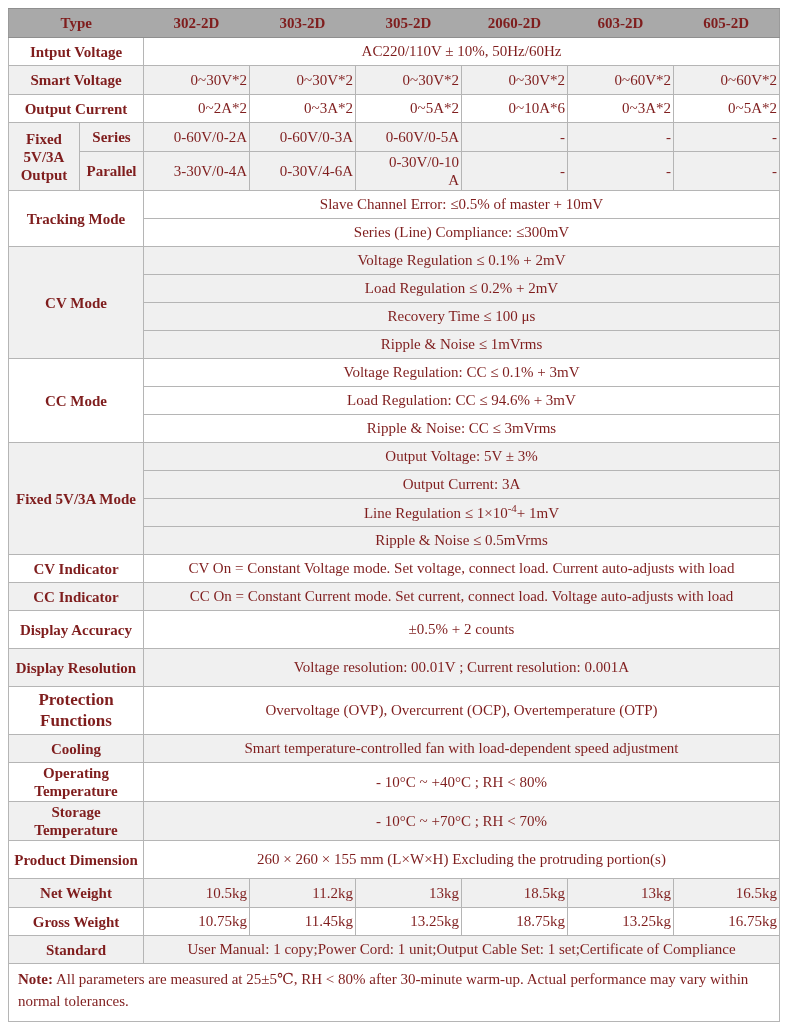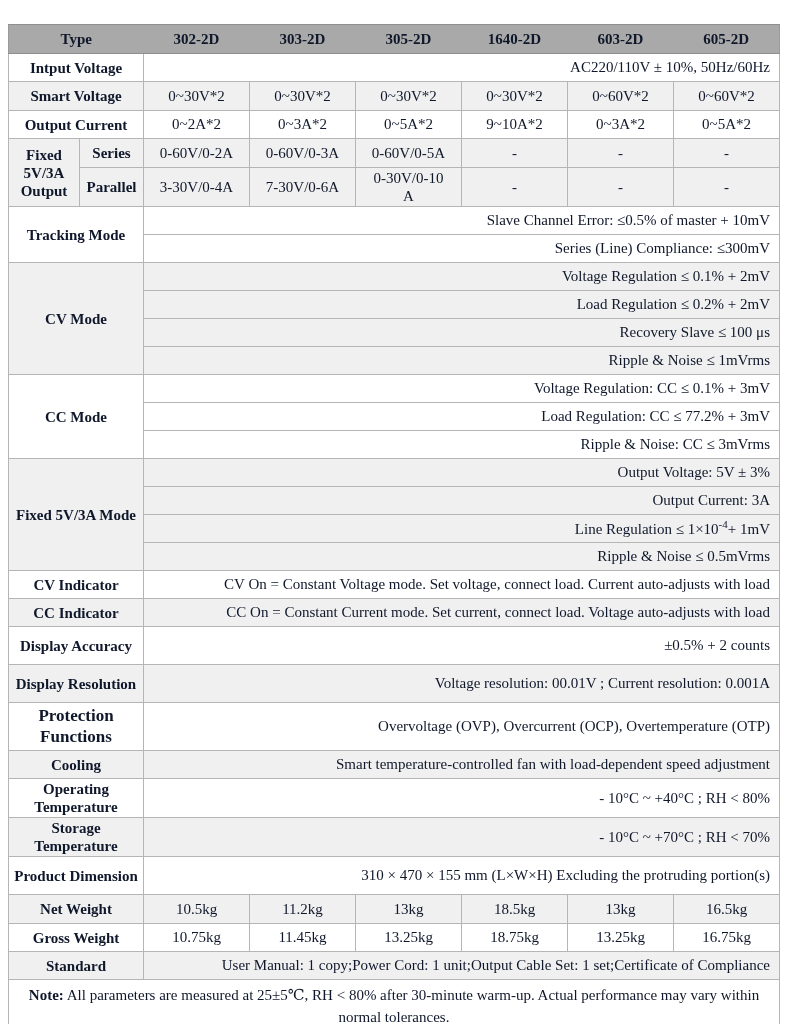--- a/index.html
+++ b/index.html
@@ -1,50 +1,50 @@
 <!DOCTYPE html>
 <html><head>
 <meta charset="utf-8">
 <style>
   html, body { margin: 0; padding: 0; background: #ffffff; }
   .sheet {
     width: 787px; height: 1024px; box-sizing: border-box;
-    padding: 24px 8px 0 8px;
+    padding: 8px 8px 0 8px;
     font-family: "Liberation Serif", "DejaVu Serif", serif;
-    color: #0f172a;
+    color: #7f1d1d;
     background: #ffffff;
   }
   table.spec {
     border-collapse: collapse;
     table-layout: fixed;
     width: 771px;
     border: 1px solid #9a9a9a;
   }
   td, th {
     border: 1px solid #b5b5b5;
     font-size: 15px;
     padding: 0;
     vertical-align: middle;
     overflow: hidden;
   }
   th.lbl { font-weight: bold; text-align: center; padding: 1px 3px; line-height: 1.2; }
   th.big { font-size: 17px; border-radius: 24px; }
-  td.val { text-align: right; padding: 2px 9px; line-height: 1.25; font-family: Liberation Serif, serif; }
-  td.cen { text-align: center; padding: 1px 2px; }
+  td.val { text-align: center; padding: 2px 9px; line-height: 1.25; font-family: Liberation Serif, serif; }
+  td.cen { text-align: right; padding: 1px 2px; }
   tr.hdr { background: #a9a9a9; }
   tr.hdr th { border-left: none; border-right: none; border-color: #8f8f8f; }
   tr.gray { background: #f0f0f0; }
   tr.white { background: #ffffff; }
   tr.h29 { height: 29px; }
   tr.h28 { height: 28px; }
   tr.h36 { height: 36px; font-family: Liberation Serif, serif; }
   tr.h38 { height: 38px; }
   tr.h48 { height: 48px; }
   .wrap-narrow { display: inline-block; max-width: 80px; line-height: 1.2; }
-  td.note-cell { padding: 5px 9px 8px 9px; line-height: 1.45; text-align: center; }
+  td.note-cell { padding: 5px 9px 8px 9px; line-height: 1.45; text-align: left; }
   .note-prefix { font-weight: bold; }
   sup { font-size: 11px; }
 </style>
 </head>
 <body>
 
 <div class="sheet">
   <table class="spec">
     <colgroup>
       <col style="width:71px">
@@ -56,21 +56,21 @@
         <col style="width:106px">
         <col style="width:106px">
     </colgroup>
 
     <tbody>
         <tr class="hdr h29">
       <th class="lbl" colspan="2">Type</th>
       <th class="lbl">302-2D</th>
       <th class="lbl">303-2D</th>
       <th class="lbl">305-2D</th>
-      <th class="lbl">1640-2D</th>
+      <th class="lbl">2060-2D</th>
       <th class="lbl">603-2D</th>
       <th class="lbl">605-2D</th>
     </tr>
 
     <tr class="white h28">
       <th class="lbl" colspan="2">Intput Voltage</th>
       <td class="val" colspan="6">AC220/110V ± 10%, 50Hz/60Hz</td>
     </tr>
 
     <tr class="gray h29">
@@ -81,40 +81,40 @@
       <td class="cen">0~30V*2</td>
       <td class="cen">0~60V*2</td>
       <td class="cen">0~60V*2</td>
     </tr>
 
     <tr class="white h28">
       <th class="lbl" colspan="2">Output Current</th>
       <td class="cen">0~2A*2</td>
       <td class="cen">0~3A*2</td>
       <td class="cen">0~5A*2</td>
-      <td class="cen">9~10A*2</td>
+      <td class="cen">0~10A*6</td>
       <td class="cen">0~3A*2</td>
       <td class="cen">0~5A*2</td>
     </tr>
 
     <tr class="gray h29">
       <th class="lbl" rowspan="2">Fixed 5V/3A Output</th>
       <th class="lbl">Series</th>
       <td class="cen">0-60V/0-2A</td>
       <td class="cen">0-60V/0-3A</td>
       <td class="cen">0-60V/0-5A</td>
       <td class="cen">-</td>
       <td class="cen">-</td>
       <td class="cen">-</td>
     </tr>
 
     <tr class="gray h36">
       <th class="lbl">Parallel</th>
       <td class="cen"><span class="wrap-narrow">3-30V/0-4A</span></td>
-      <td class="cen"><span class="wrap-narrow">7-30V/0-6A</span></td>
+      <td class="cen"><span class="wrap-narrow">0-30V/4-6A</span></td>
       <td class="cen"><span class="wrap-narrow">0-30V/0-10 A</span></td>
       <td class="cen">-</td>
       <td class="cen">-</td>
       <td class="cen">-</td>
     </tr>
 
     <tr class="white h28">
       <th class="lbl" colspan="2" rowspan="2">Tracking Mode</th>
       <td class="val" colspan="6">Slave Channel Error: ≤0.5% of master + 10mV</td>
     </tr>
@@ -123,32 +123,32 @@
     </tr>
 
     <tr class="gray h28">
       <th class="lbl" colspan="2" rowspan="4">CV Mode</th>
       <td class="val" colspan="6">Voltage Regulation ≤ 0.1% + 2mV</td>
     </tr>
     <tr class="gray h28">
       <td class="val" colspan="6">Load Regulation ≤ 0.2% + 2mV</td>
     </tr>
     <tr class="gray h28">
-      <td class="val" colspan="6">Recovery Slave ≤ 100 μs</td>
+      <td class="val" colspan="6">Recovery Time ≤ 100 μs</td>
     </tr>
     <tr class="gray h28">
       <td class="val" colspan="6">Ripple &amp; Noise ≤ 1mVrms</td>
     </tr>
 
     <tr class="white h28">
       <th class="lbl" colspan="2" rowspan="3">CC Mode</th>
       <td class="val" colspan="6">Voltage Regulation: CC ≤ 0.1% + 3mV</td>
     </tr>
     <tr class="white h28">
-      <td class="val" colspan="6">Load Regulation: CC ≤ 77.2% + 3mV</td>
+      <td class="val" colspan="6">Load Regulation: CC ≤ 94.6% + 3mV</td>
     </tr>
     <tr class="white h28">
       <td class="val" colspan="6">Ripple &amp; Noise: CC ≤ 3mVrms</td>
     </tr>
 
     <tr class="gray h28">
       <th class="lbl" colspan="2" rowspan="4">Fixed 5V/3A Mode</th>
       <td class="val" colspan="6">Output Voltage: 5V ± 3%</td>
     </tr>
     <tr class="gray h28">
@@ -196,21 +196,21 @@
       <td class="val" colspan="6">- 10°C ~ +40°C ; RH &lt; 80%</td>
     </tr>
 
     <tr class="gray h38">
       <th class="lbl" colspan="2">Storage Temperature</th>
       <td class="val" colspan="6">- 10°C ~ +70°C ; RH &lt; 70%</td>
     </tr>
 
     <tr class="white h38">
       <th class="lbl" colspan="2">Product Dimension</th>
-      <td class="val" colspan="6">310 × 470 × 155 mm (L×W×H) Excluding the protruding portion(s)</td>
+      <td class="val" colspan="6">260 × 260 × 155 mm (L×W×H) Excluding the protruding portion(s)</td>
     </tr>
 
     <tr class="gray h29">
       <th class="lbl" colspan="2">Net Weight</th>
       <td class="cen">10.5kg</td>
       <td class="cen">11.2kg</td>
       <td class="cen">13kg</td>
       <td class="cen">18.5kg</td>
       <td class="cen">13kg</td>
       <td class="cen">16.5kg</td>

